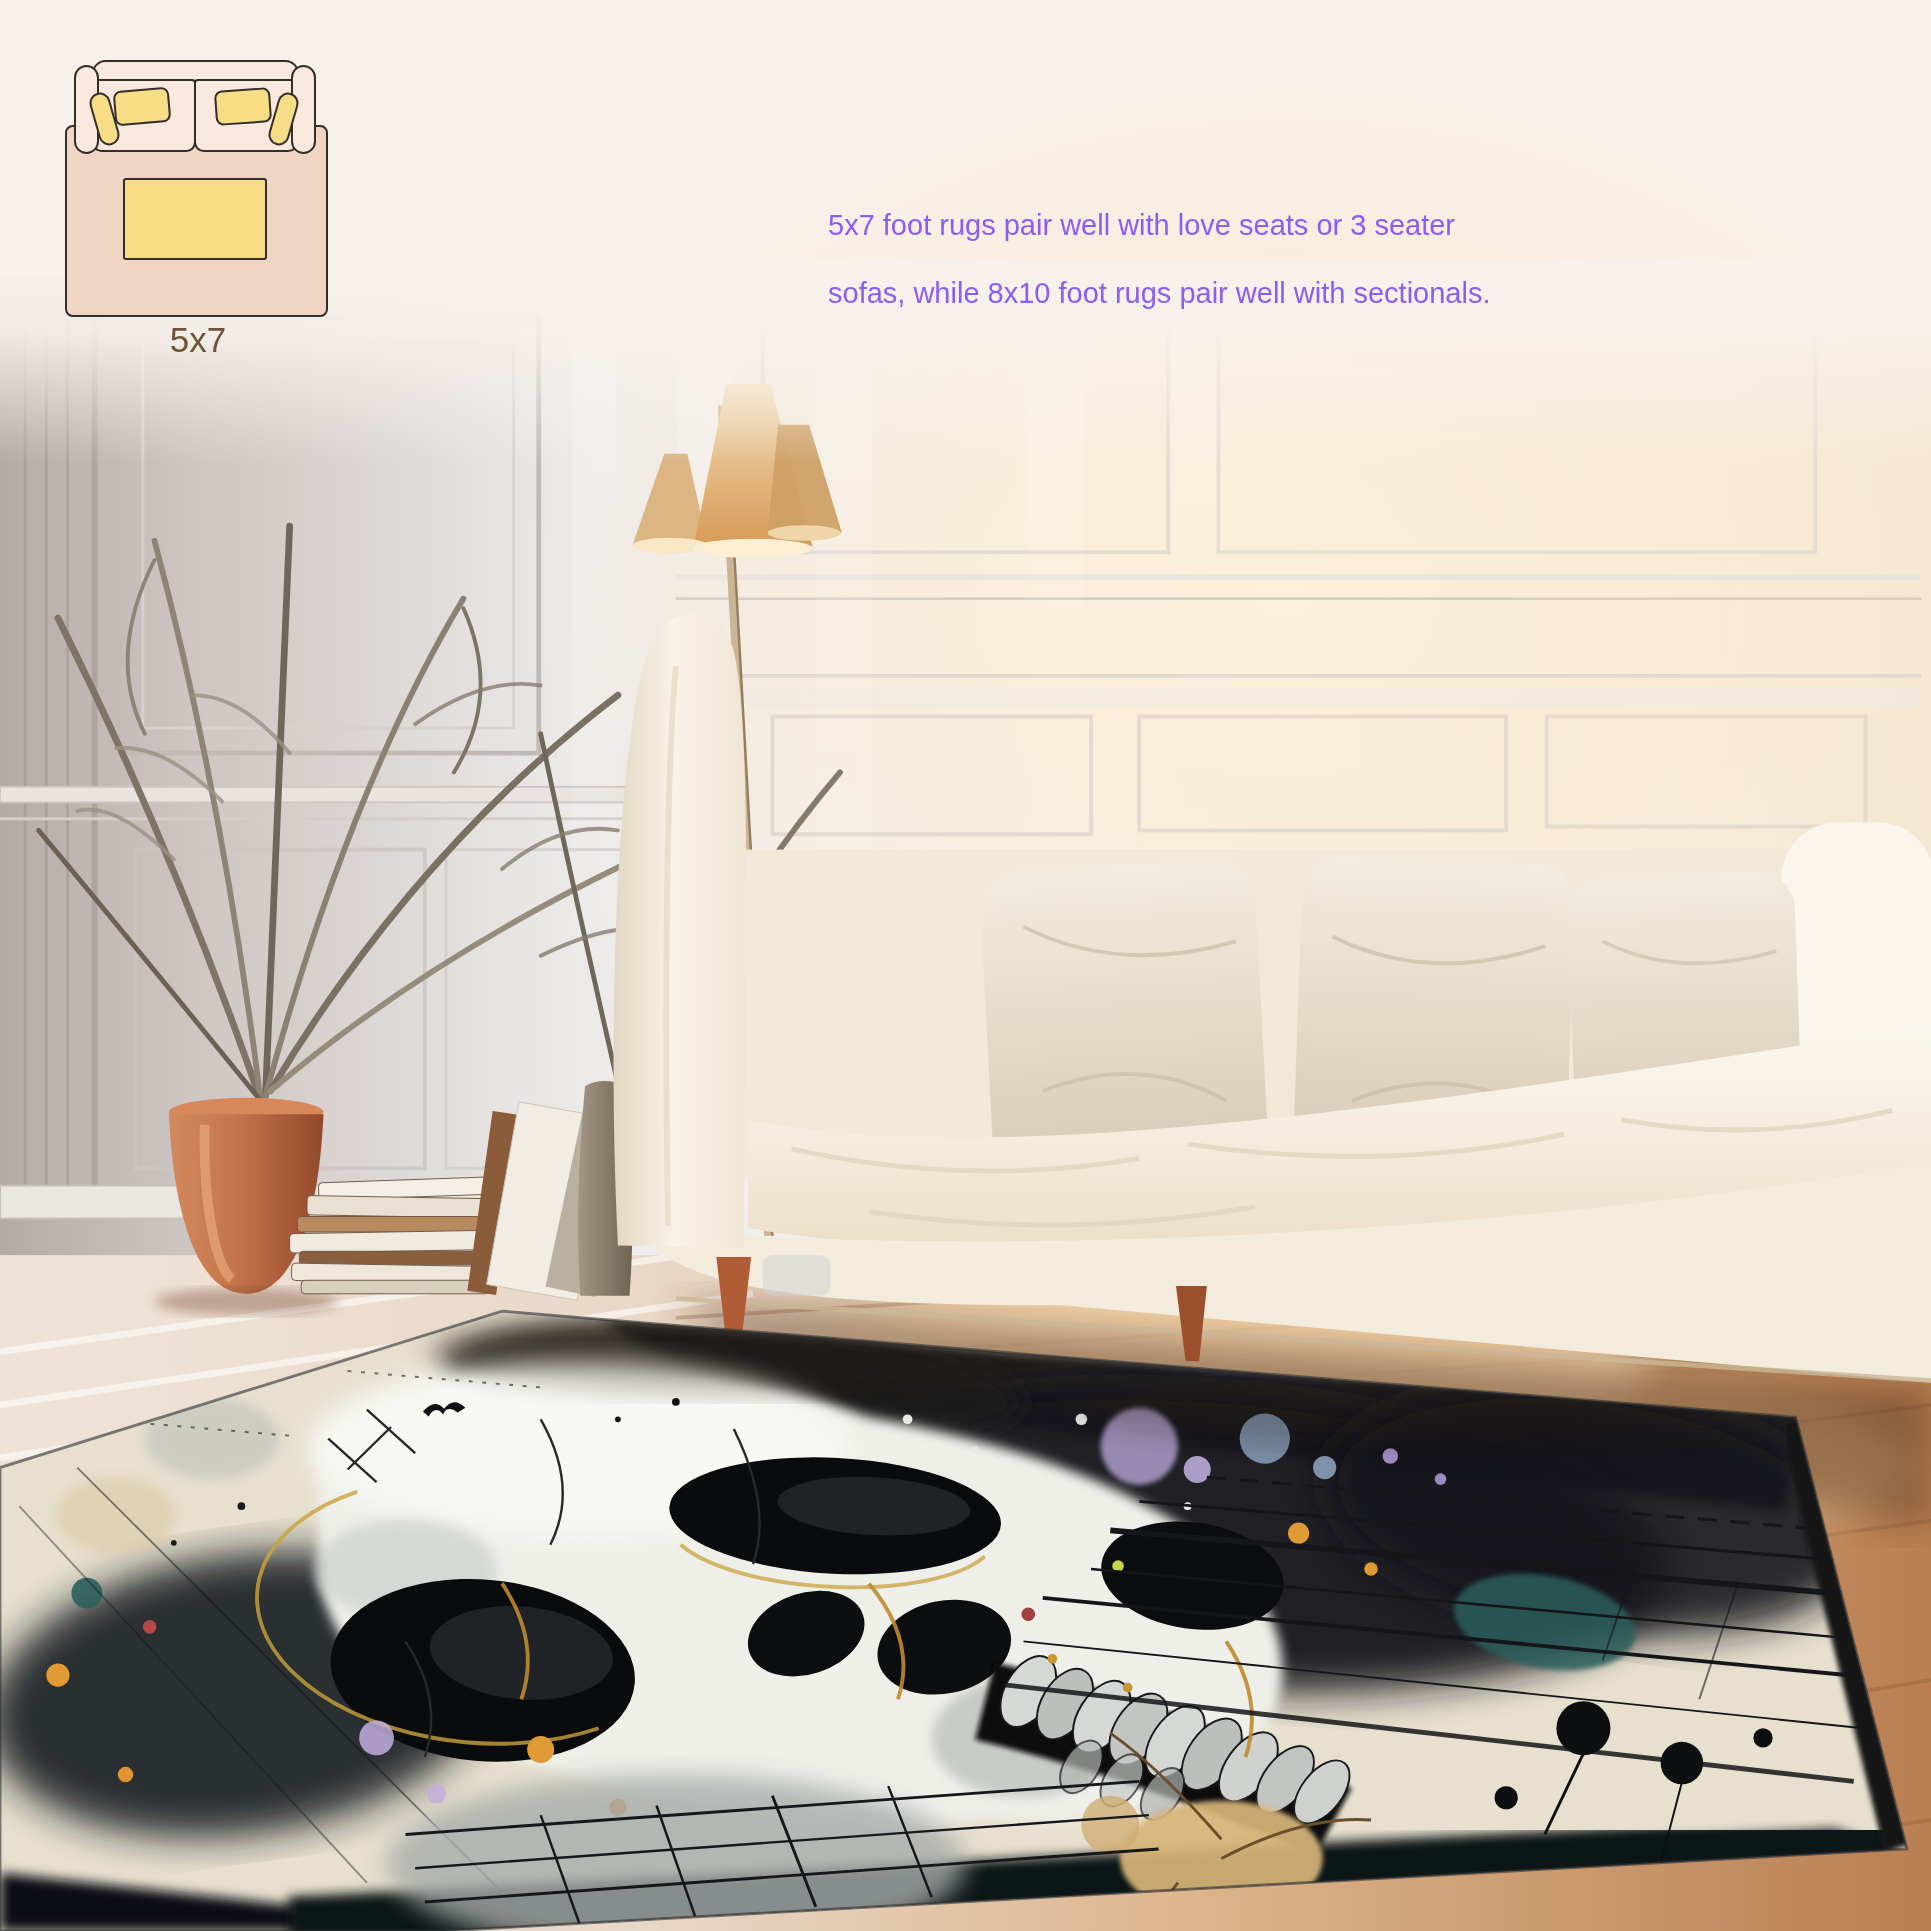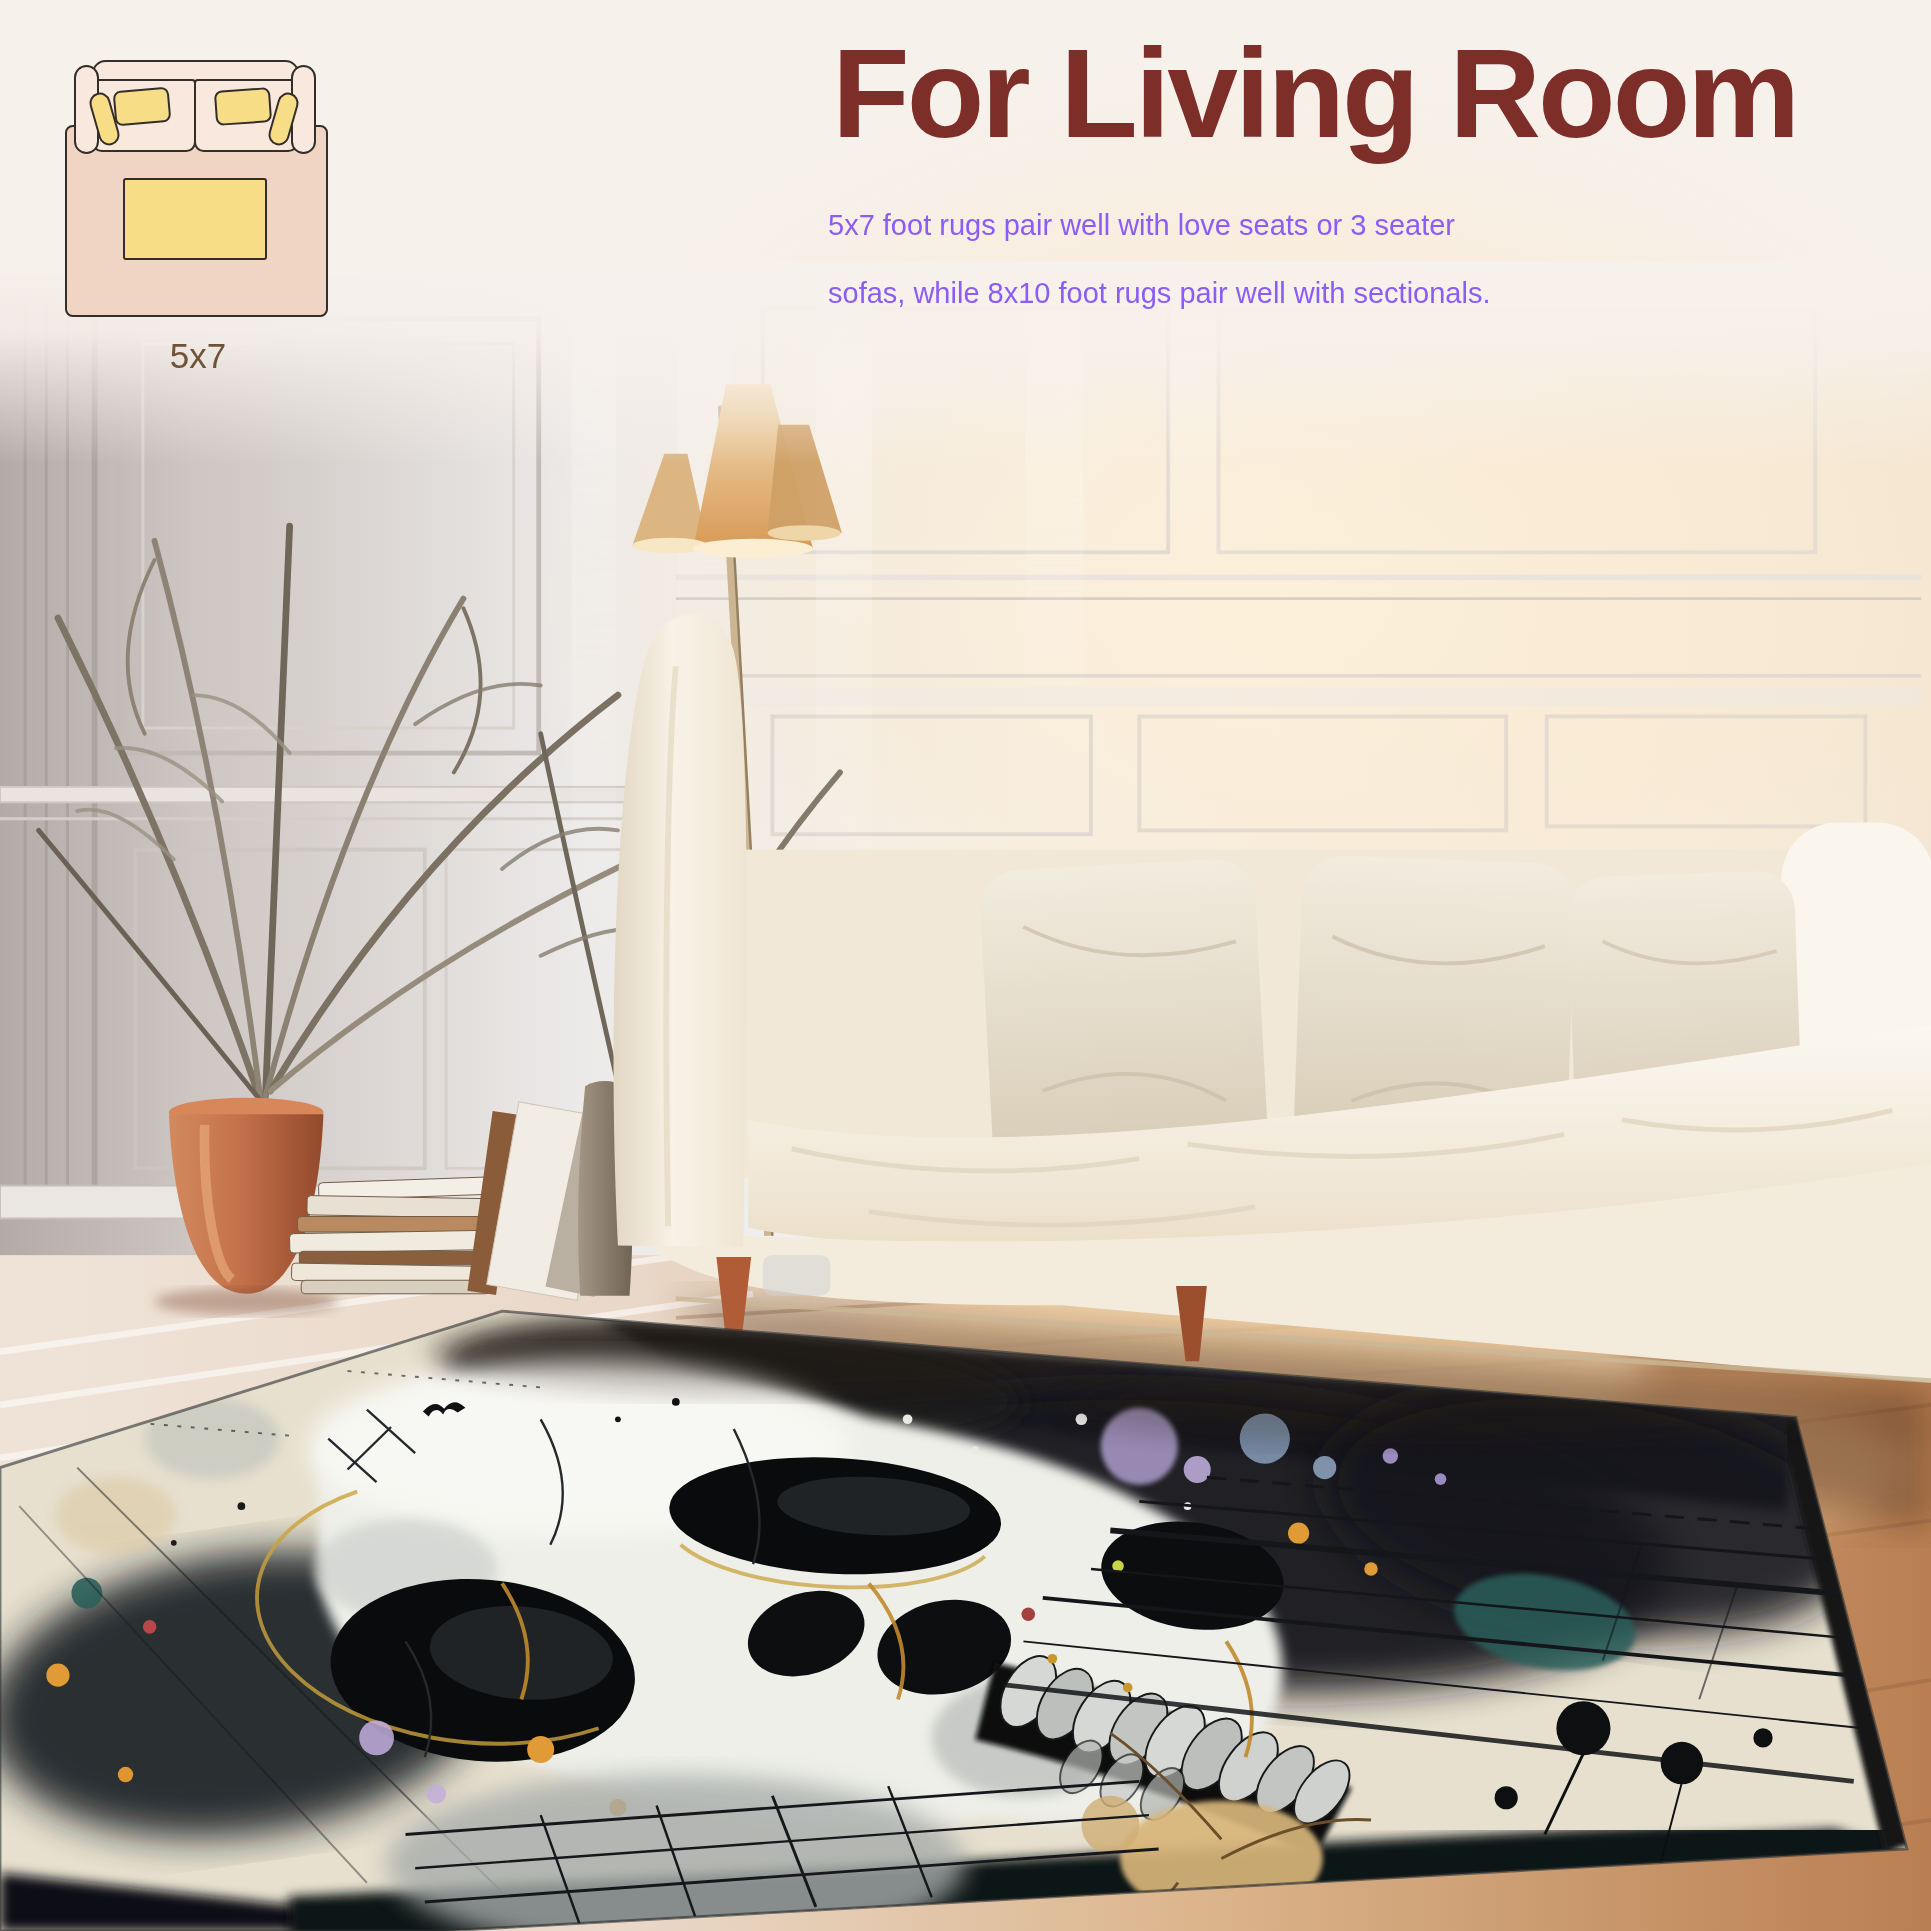--- a/index.html
+++ b/index.html
@@ -368,38 +368,37 @@
       </g>
       <path d="M438,1462 Q450,1448 460,1459 Q470,1446 482,1458 L474,1463 Q463,1455 459,1465 Q451,1455 444,1467 Z" fill="#101112"></path>
       <ellipse cx="820" cy="1398" rx="380" ry="46" fill="#2a1c10" opacity="0.28" filter="url(#b12)"></ellipse>
       <ellipse cx="1500" cy="1455" rx="400" ry="42" fill="#2a1c10" opacity="0.22" filter="url(#b12)"></ellipse>
     </g>
     <polygon points="520,1358 1860,1468 1975,1915 460,2000 0,2000 0,1520" fill="none" stroke="#2c2f31" stroke-width="3" opacity="0.6"></polygon>
   </svg>
 
   <div class="top-fade"></div>
 
-  <h1 class="title">For Living Room</h1>
   <p class="subtitle">
     <span>5x7 foot rugs pair well with love seats or 3 seater</span><br>
     <span>sofas, while 8x10 foot rugs pair well with sectionals.</span>
   </p>
 
   <div class="diagram d1">
     <div class="dg-rug" style="left:11.6px;top:77px;width:259px;height:188px;"></div>
     <div>
       <div class="dg" style="left:39px;top:11.6px;width:207px;height:41px;border-radius:13.5px;border-bottom-width:1.9px;"></div>
       <div class="dg" style="left:39px;top:31px;width:104px;height:73px;border-radius:3.9px 3.9px 9.7px 9.7px;"></div>
       <div class="dg" style="left:141px;top:31px;width:104px;height:73px;border-radius:3.9px 3.9px 9.7px 9.7px;"></div>
       <div class="dg" style="left:21px;top:17.4px;width:25px;height:89px;border-radius:12.6px;"></div>
       <div class="dg" style="left:238px;top:17.4px;width:25px;height:89px;border-radius:12.6px;"></div>
       <div class="dg-pillow" style="left:61px;top:41px;width:56px;height:35px;border-radius:7.7px;transform:rotate(-5deg);"></div>
       <div class="dg-pillow" style="left:162px;top:41px;width:56px;height:35px;border-radius:7.7px;transform:rotate(-4deg);"></div>
       <div class="dg-pillow" style="left:41px;top:44px;width:21px;height:54px;border-radius:10.6px;transform:rotate(-16deg);"></div>
       <div class="dg-pillow" style="left:220px;top:44px;width:21px;height:54px;border-radius:10.6px;transform:rotate(16deg);"></div>
     </div>
     <div class="dg-table" style="left:70px;top:130px;width:144px;height:82px;border-radius:2.9px;"></div>
-    <div class="dg-label" style="top:288px;">5x7</div>
+    <div class="dg-label" style="top:272px;">5x7</div>
   </div>
 
 
 </div>
 
 
 </body></html>

